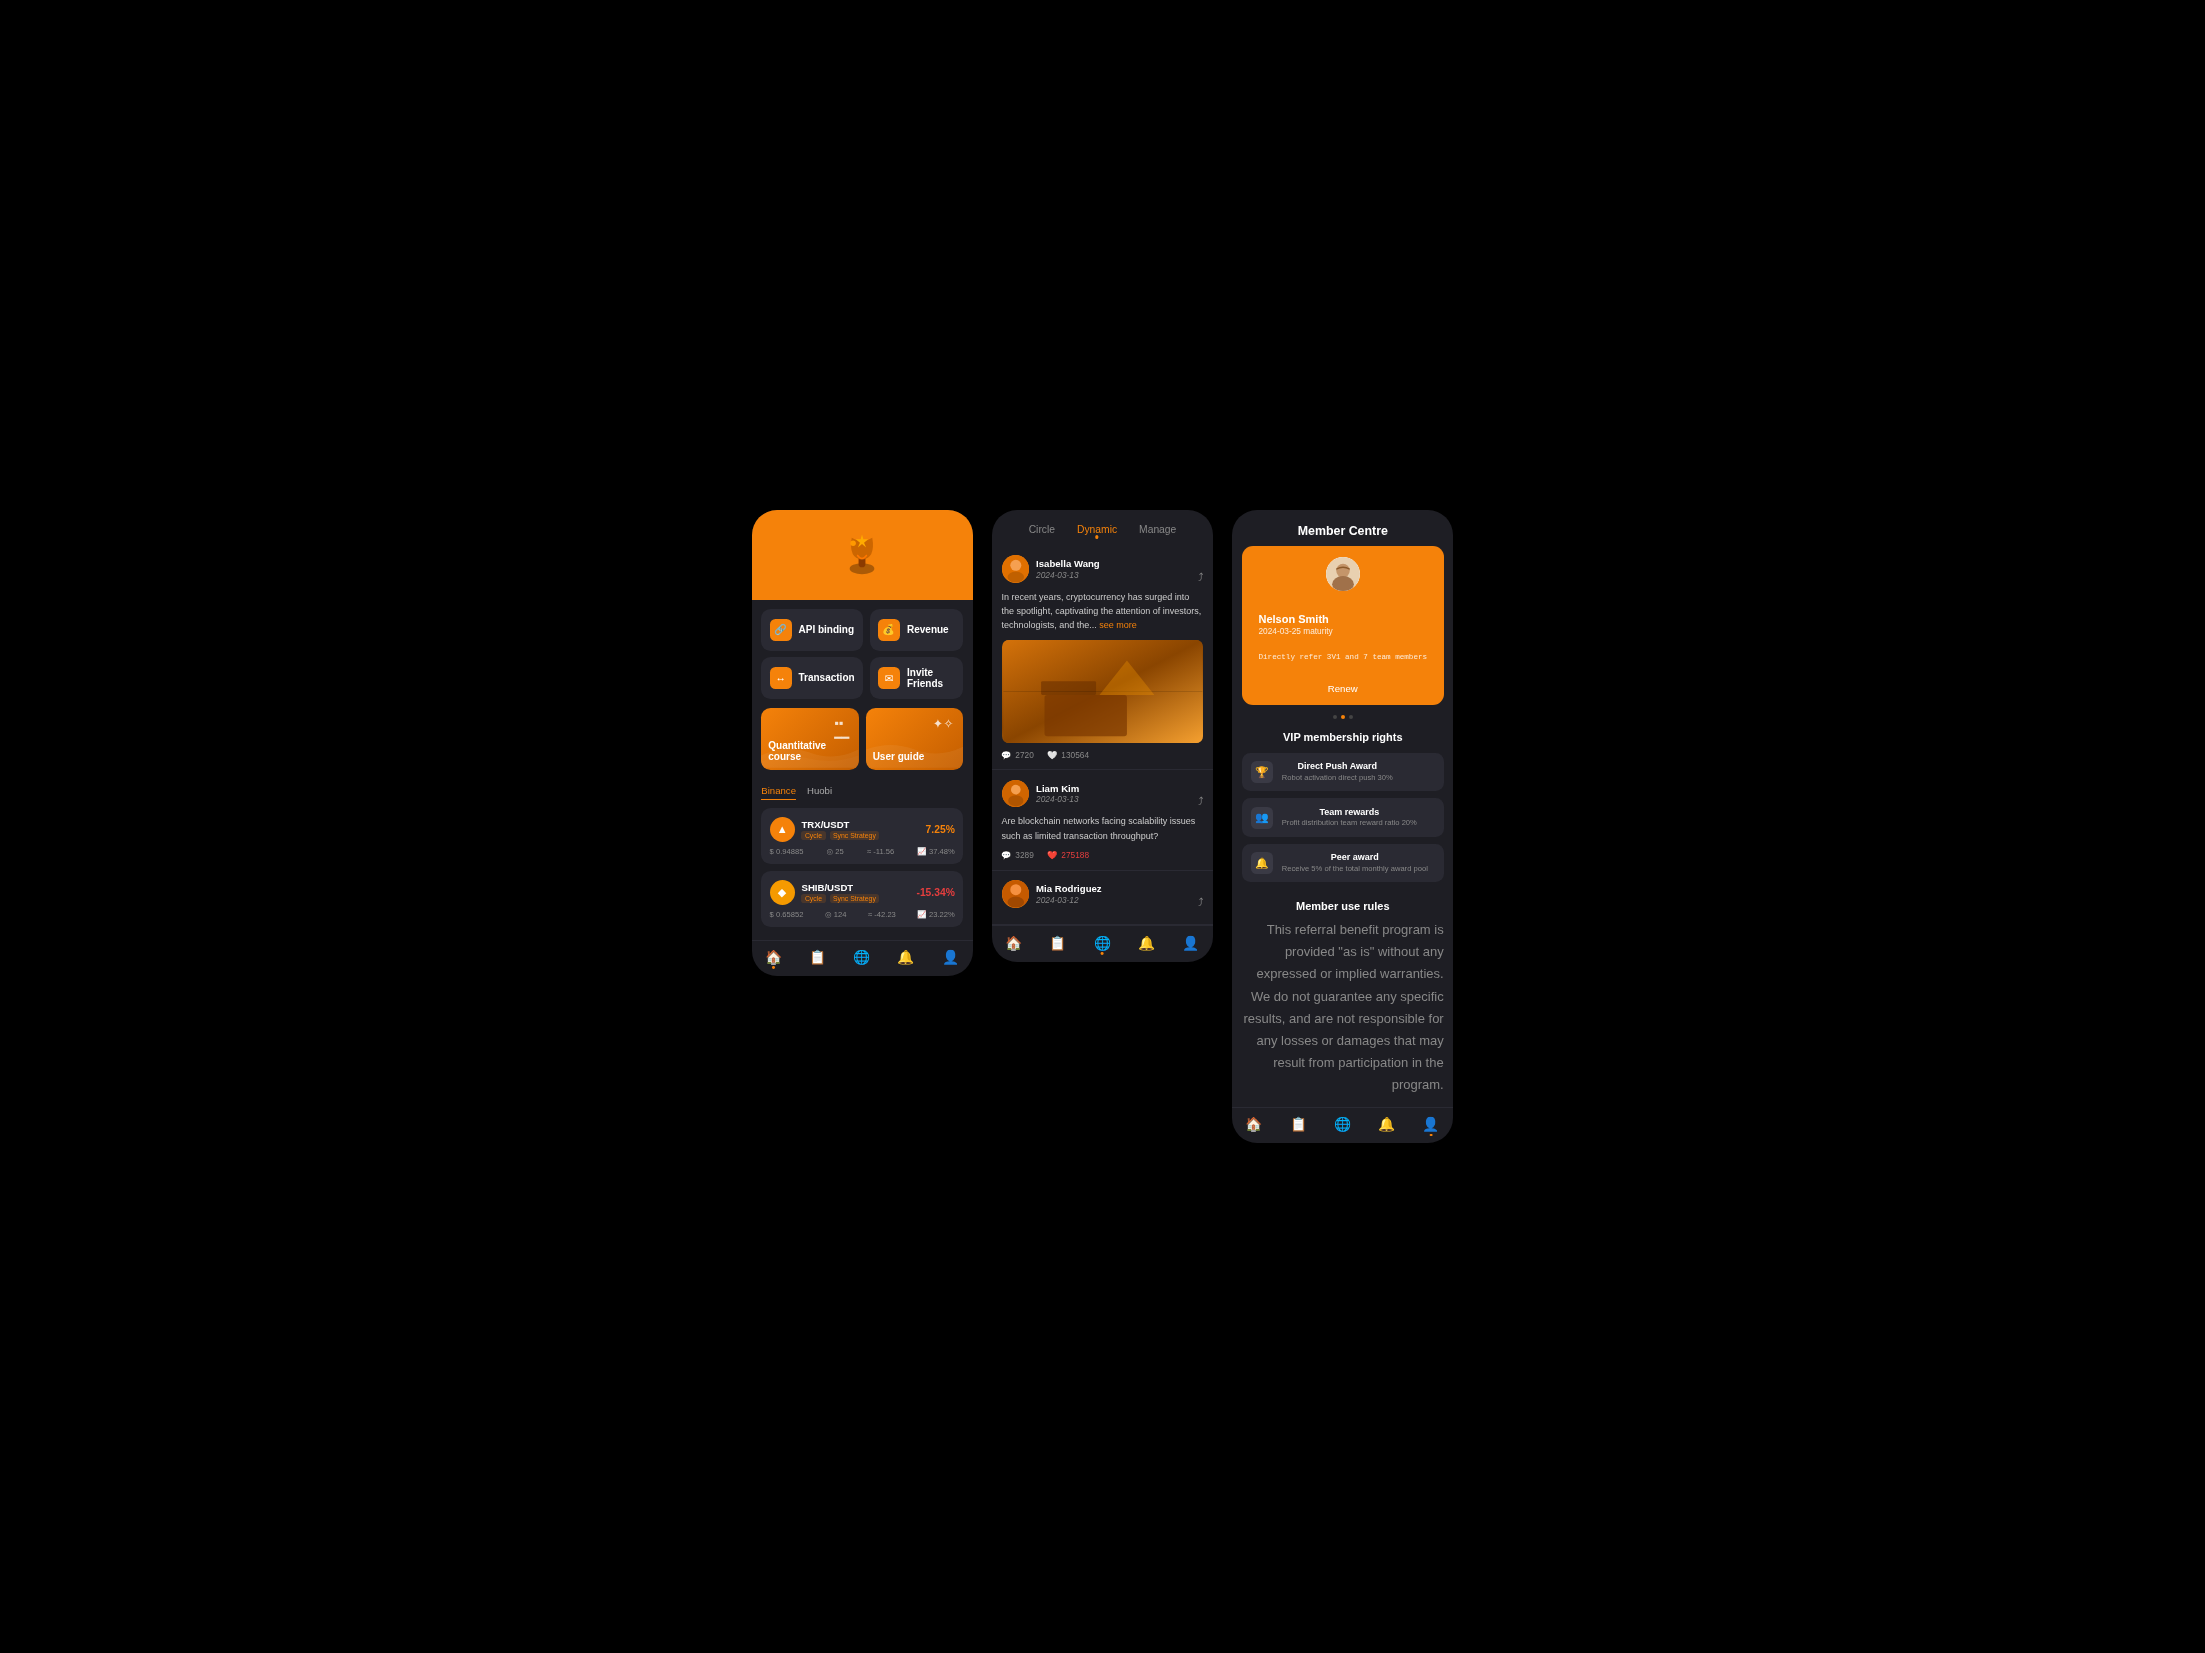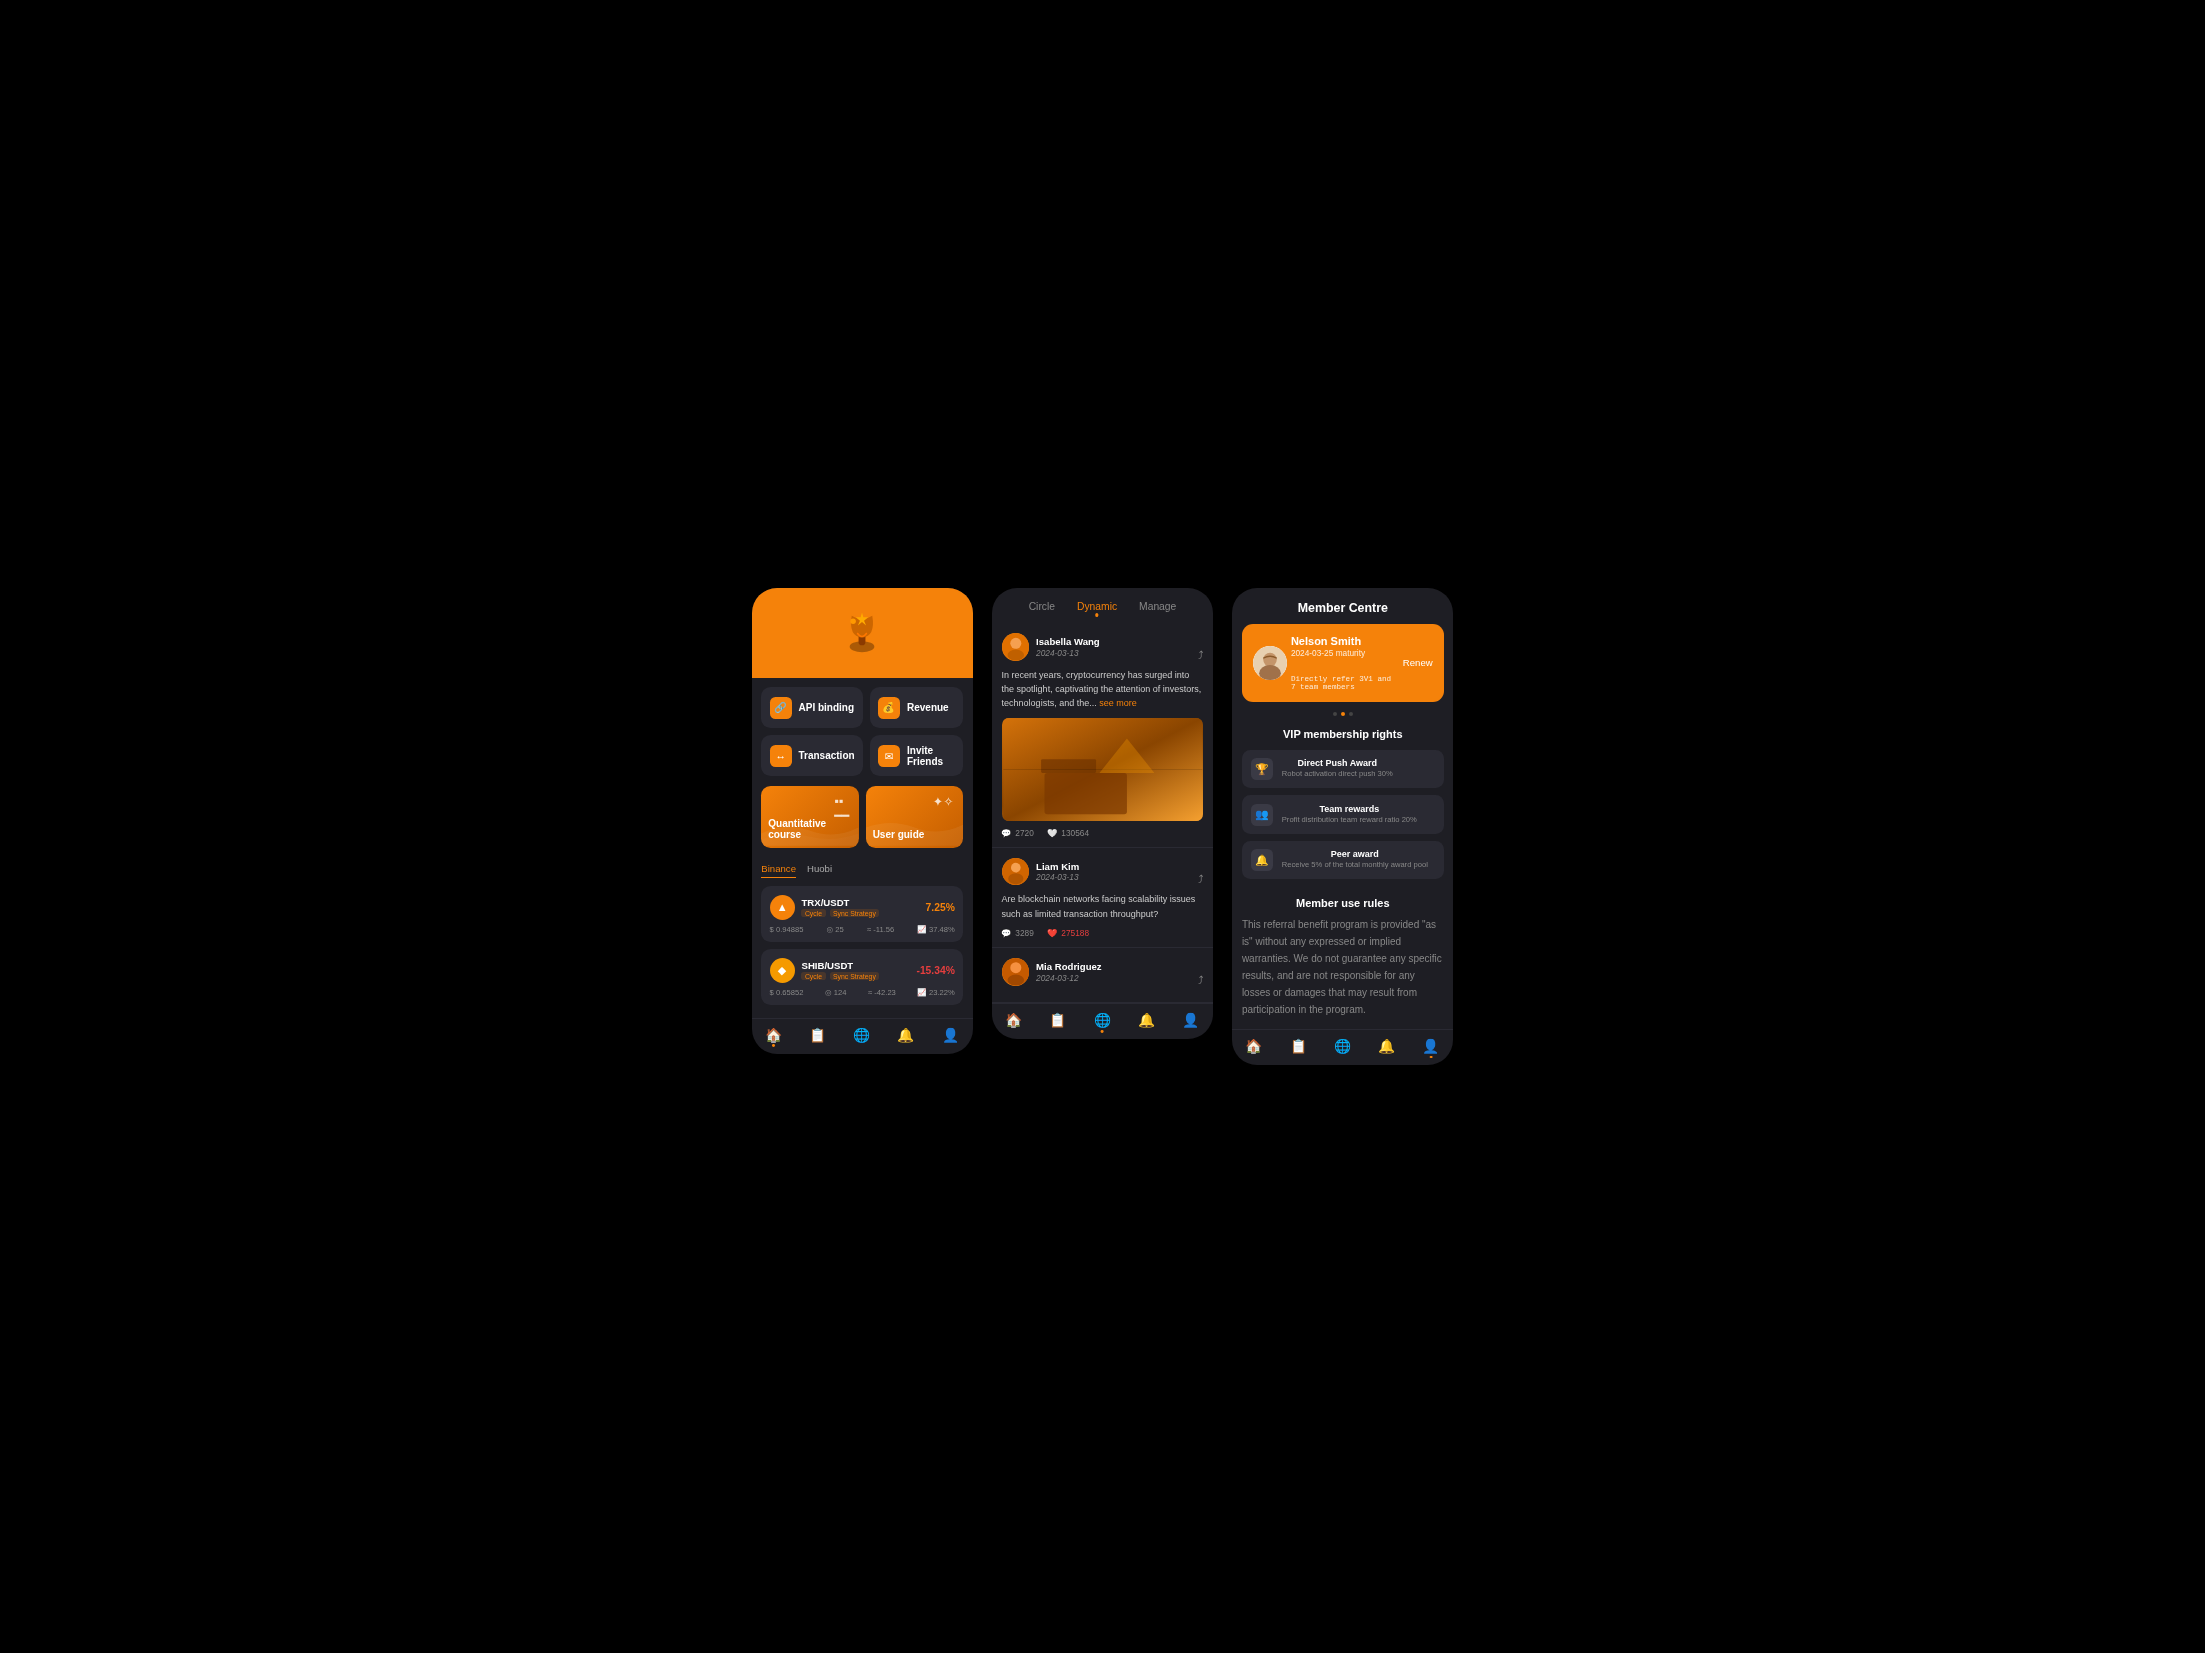--- a/index.html
+++ b/index.html
@@ -361,21 +361,22 @@
       font-size: 12.4px;
       font-weight: 700;
     }
     .s3-member-card {
       margin: 0 9.6px 9.6px;
       background: #f5820a;
       border-radius: 11px;
       padding: 11px;
       display: flex;
       align-items: center;
-      gap: 4px;
+      gap: 22px;
+      flex-direction: column;
     }
     .s3-member-avatar {
       width: 34px;
       height: 34px;
       border-radius: 50%;
       background: #fff;
       overflow: hidden;
       display: flex;
       align-items: center;
       justify-content: center;
@@ -468,23 +469,23 @@
     }
     .s3-rules-title {
       color: #fff;
       font-size: 11px;
       font-weight: 700;
       text-align: center;
       margin-bottom: 6.9px;
     }
     .s3-rules-text {
       color: #888;
-      font-size: 10px;
+      font-size: 13px;
       line-height: 1.7;
-      text-align: left;
+      text-align: right;
     }
     .s3-bottom-nav {
       display: flex;
       justify-content: space-around;
       align-items: center;
       padding: 8.3px 0 11px;
       border-top: 0.7px solid #2a2a33;
     }
     .s3-nav-item {
       color: #666;

